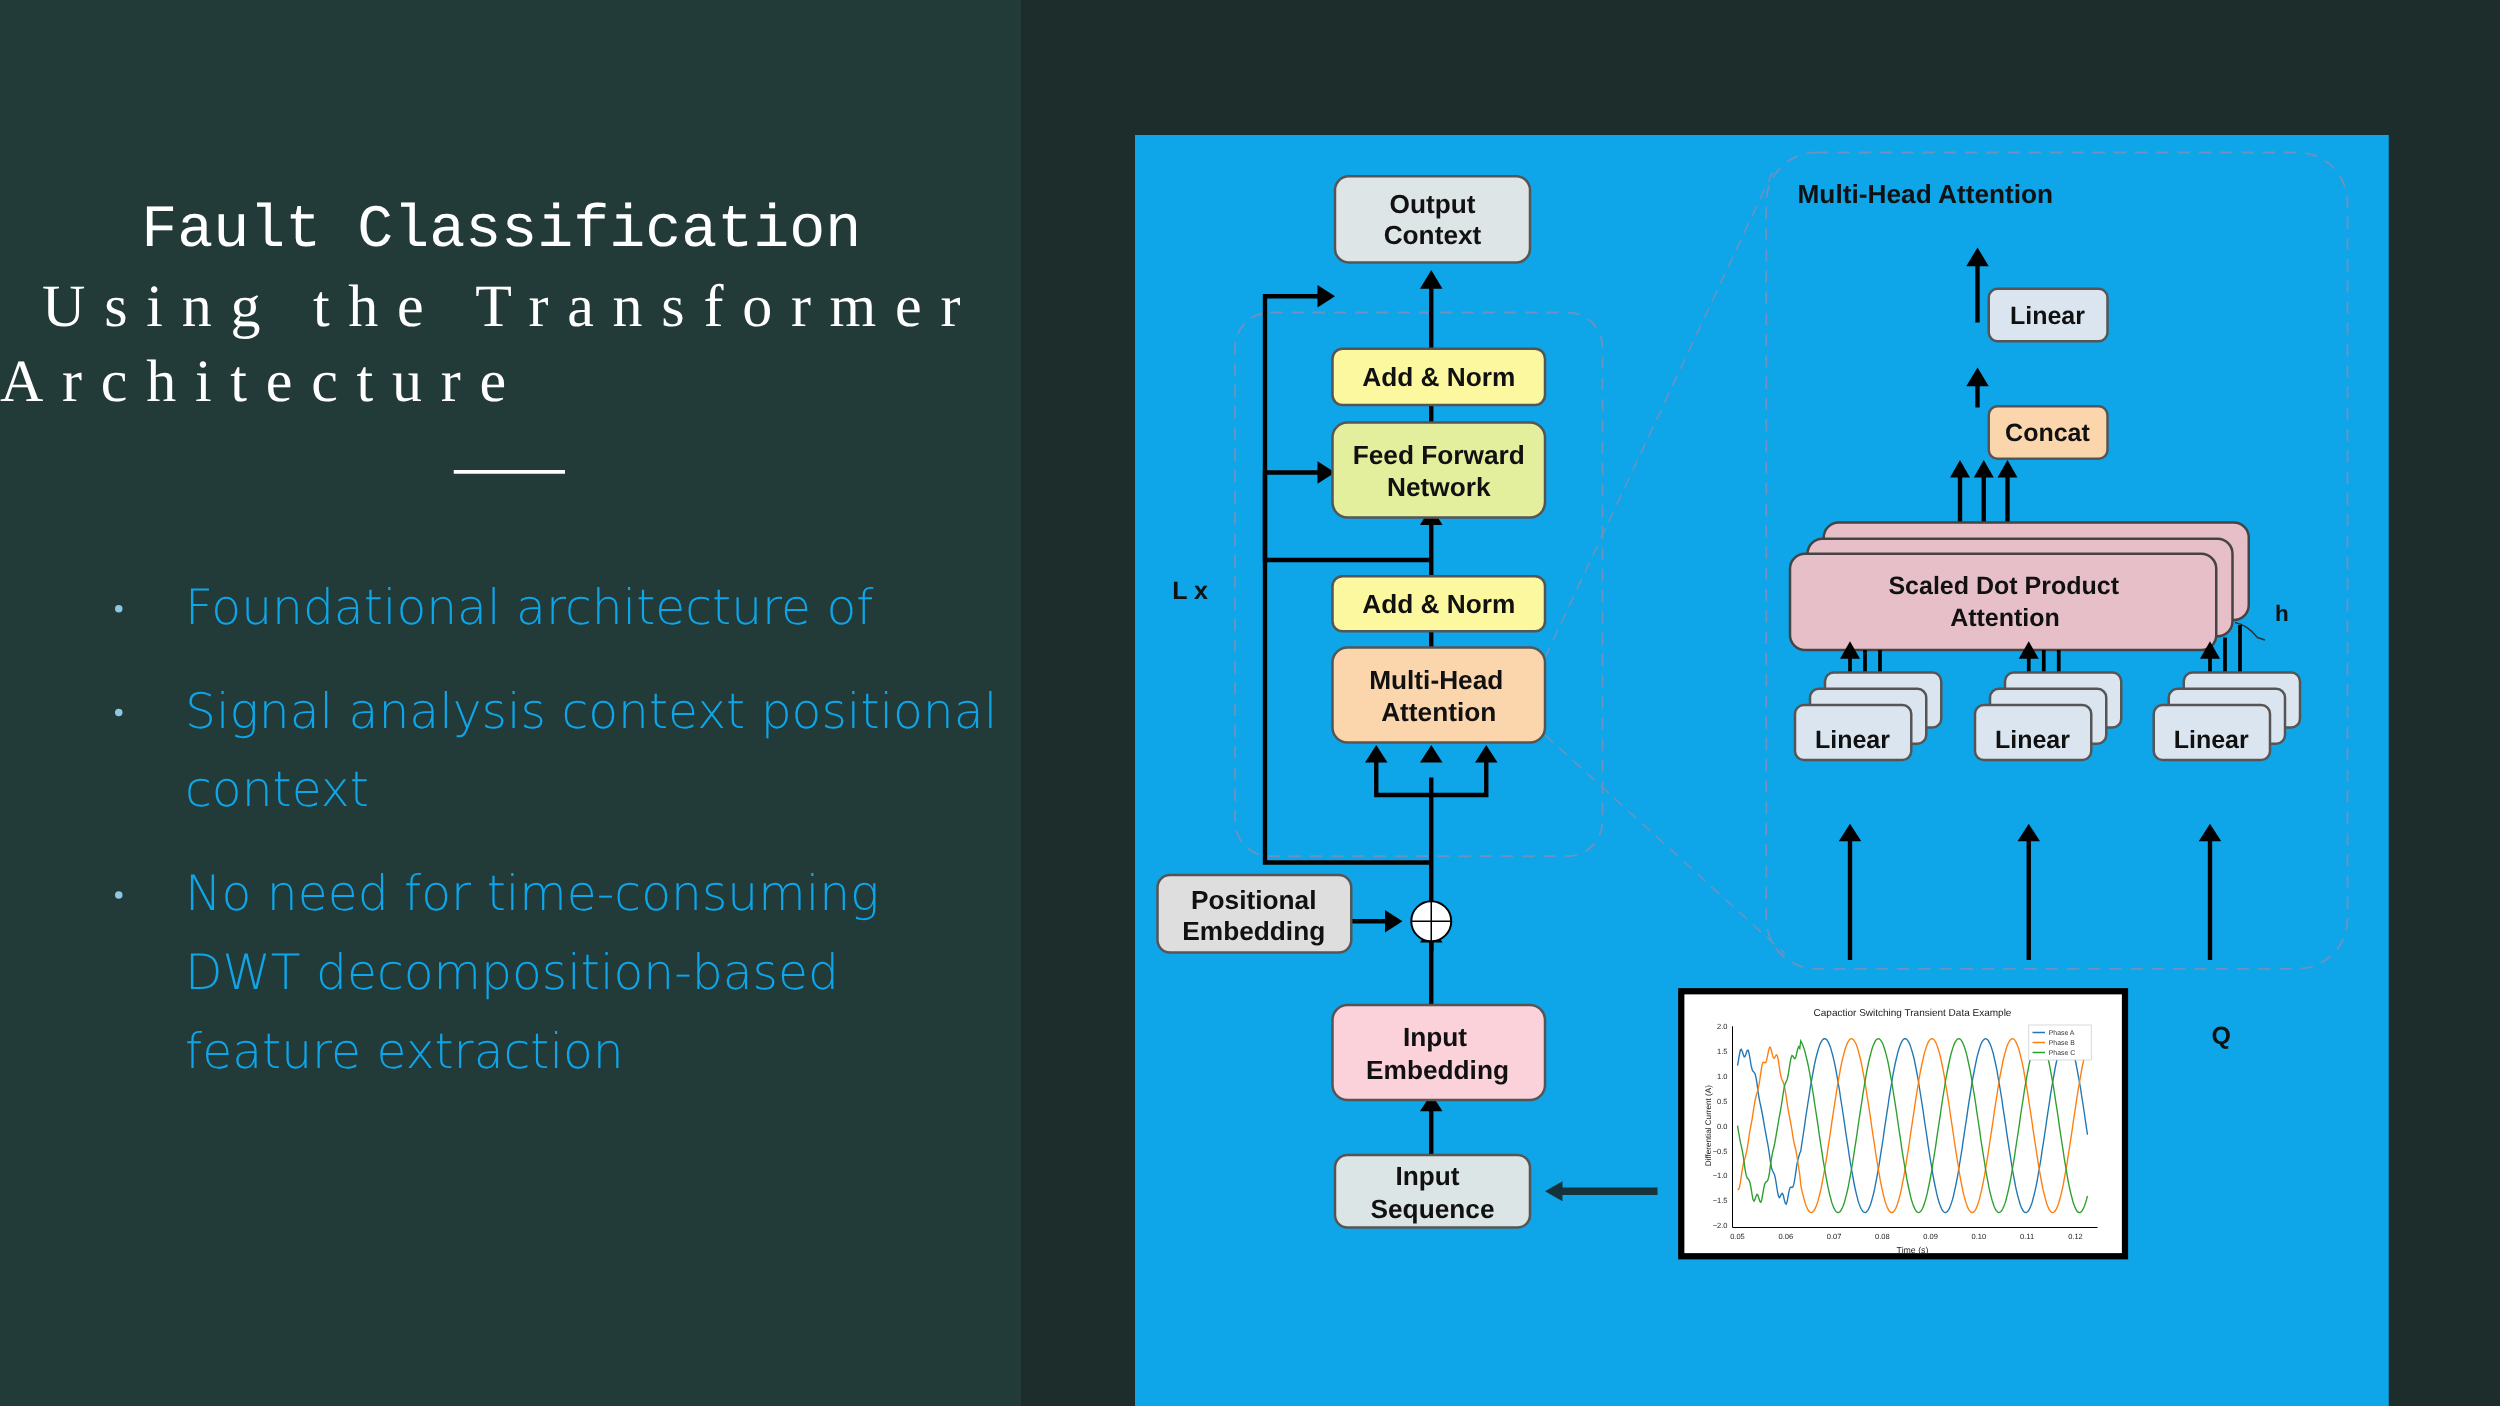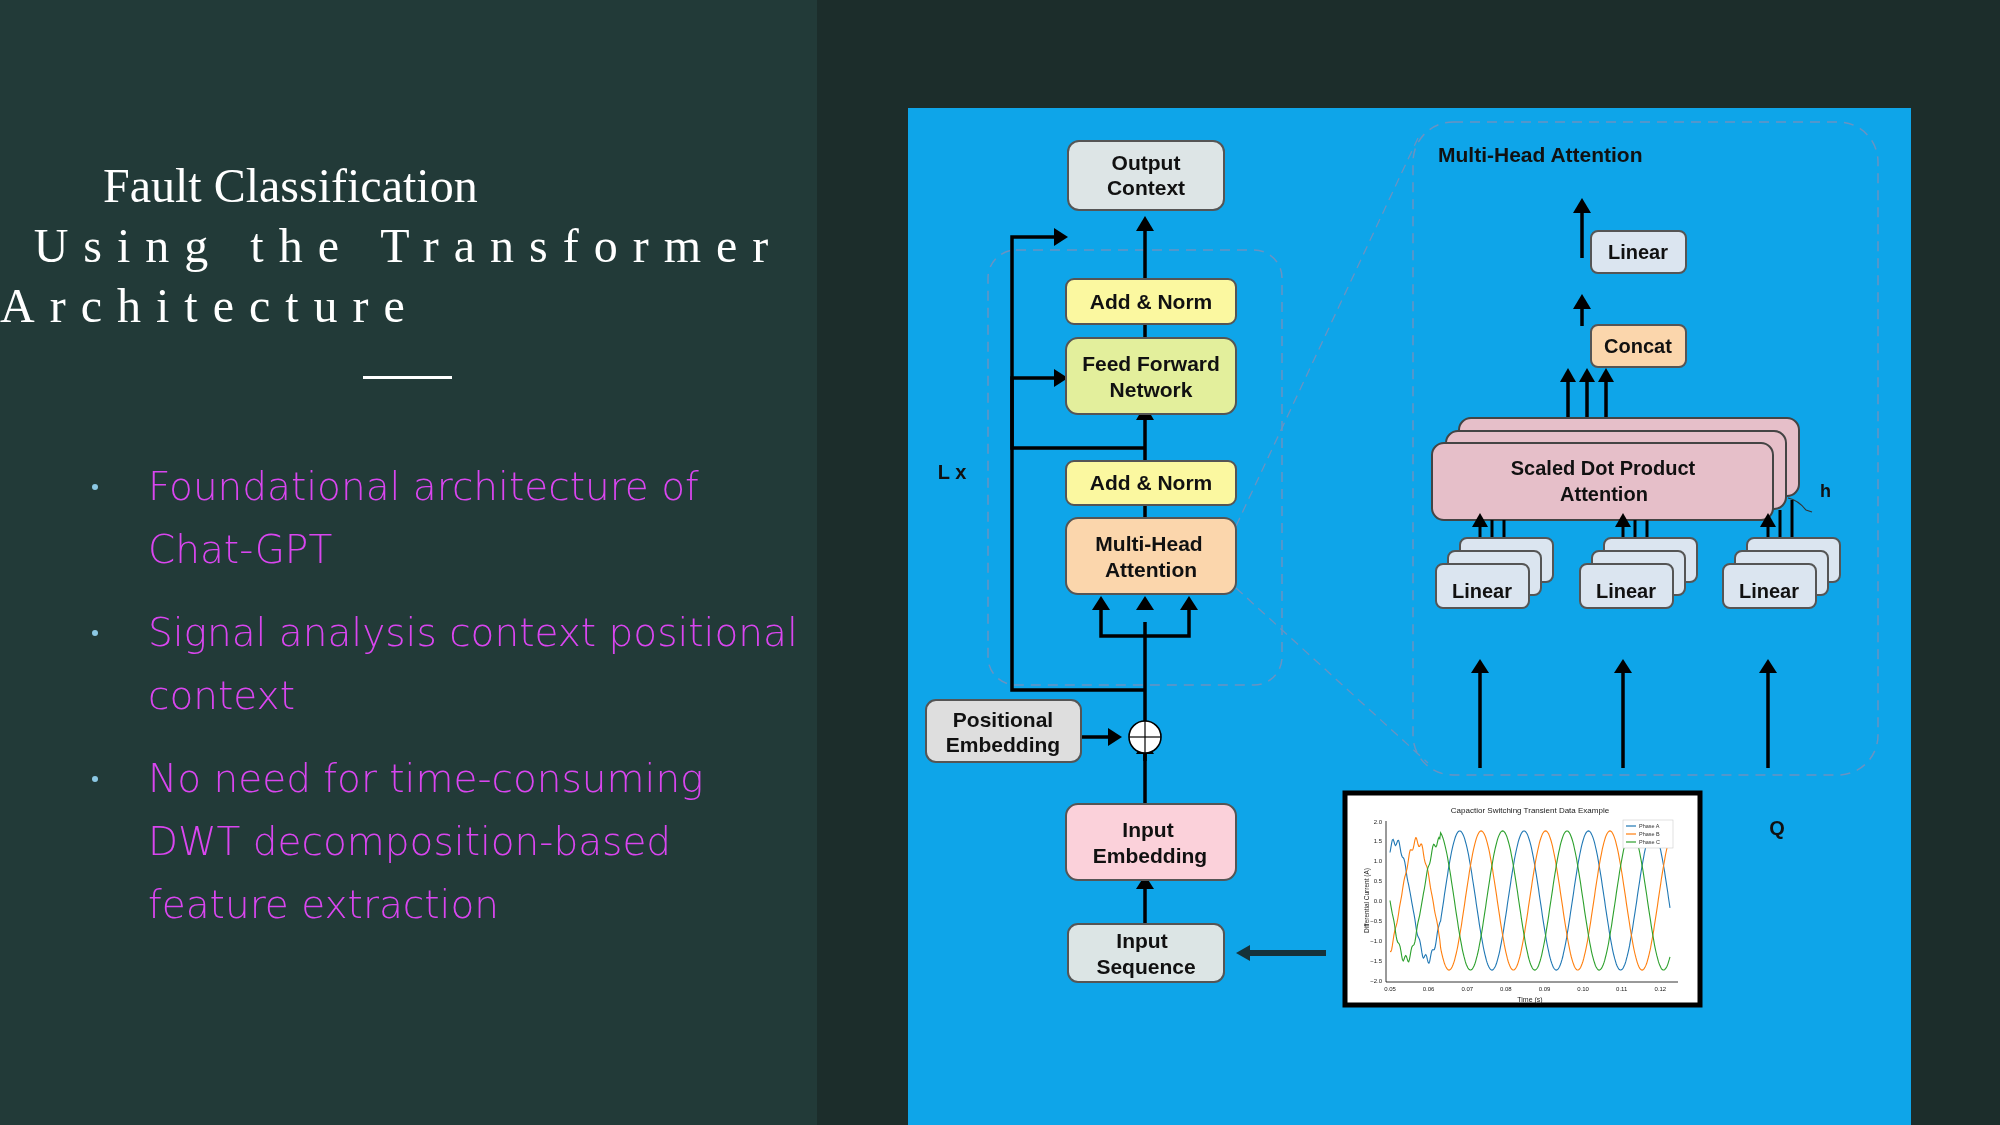--- a/index.html
+++ b/index.html
@@ -1,42 +1,41 @@
 <!DOCTYPE html>
 <html><head>
 <meta charset="utf-8">
 <style>
   html, body { margin:0; padding:0; }
   body { width:2000px; height:1125px; position:relative; overflow:hidden; background:#1c2d2b; font-family:"Liberation Sans", sans-serif; }
   .left-panel { position:absolute; left:0; top:0; width:817px; height:1125px; background:#223a38; }
   .right-panel { position:absolute; left:817px; top:0; width:1183px; height:1125px; background:#1c2d2b; }
-  .title1 { position:absolute; left:103px; top:158px; font-family:Liberation Serif, serif; font-size:48px; color:#ffffff; white-space:nowrap; }
+  .title1 { position:absolute; left:113px; top:158px; font-family:Liberation Mono, monospace; font-size:48px; color:#ffffff; white-space:nowrap; }
   .title2 { position:absolute; left:0; width:817px; top:218px; text-align:center; font-family:Liberation Serif, serif; font-size:48px; letter-spacing:15px; color:#ffffff; white-space:nowrap; }
   .title3 { position:absolute; left:0; width:817px; top:278px; text-align:left; font-family:"Liberation Serif", serif; font-size:48px; letter-spacing:15px; color:#ffffff; white-space:nowrap; padding-left:0; }
   .title-rule { position:absolute; left:363px; top:376px; width:89px; height:3px; background:#ffffff; }
   .bullets { position:absolute; left:88px; top:455px; width:720px; }
-  .bullet { position:relative; padding-left:60px; margin-bottom:20px; font-family:"DejaVu Sans", sans-serif; font-size:39px; line-height:63px; color:#d946ef; font-weight:300; }
+  .bullet { position:relative; padding-left:60px; margin-bottom:20px; font-family:"DejaVu Sans", sans-serif; font-size:39px; line-height:63px; color:#0ea5e9; font-weight:300; }
   .bullet .dot { position:absolute; left:4px; top:29px; width:6px; height:6px; border-radius:50%; background:#8cc8e4; }
   .diagram { position:absolute; left:908px; top:108px; width:1003px; height:1097px; background:#0ea5e9; }
   .diagram svg { position:absolute; left:0; top:0; }
   .box-text { font-family:"Liberation Sans", sans-serif; font-weight:bold; fill:#111; text-anchor:middle; }
 </style>
 </head>
 <body>
 
 <div class="left-panel">
   <div class="title1">Fault Classification</div>
   <div class="title2">Using the Transformer</div>
   <div class="title3">Architecture</div>
   <div class="title-rule"></div>
   <div class="bullets" id="bullets">
       <div class="bullet">
         <span class="dot"></span>
         <div>Foundational architecture of</div>
-        <div>Chat-GPT</div>
       </div>
       <div class="bullet">
         <span class="dot"></span>
         <div>Signal analysis context positional</div>
         <div>context</div>
       </div>
       <div class="bullet">
         <span class="dot"></span>
         <div>No need for time-consuming</div>
         <div>DWT decomposition-based</div>

